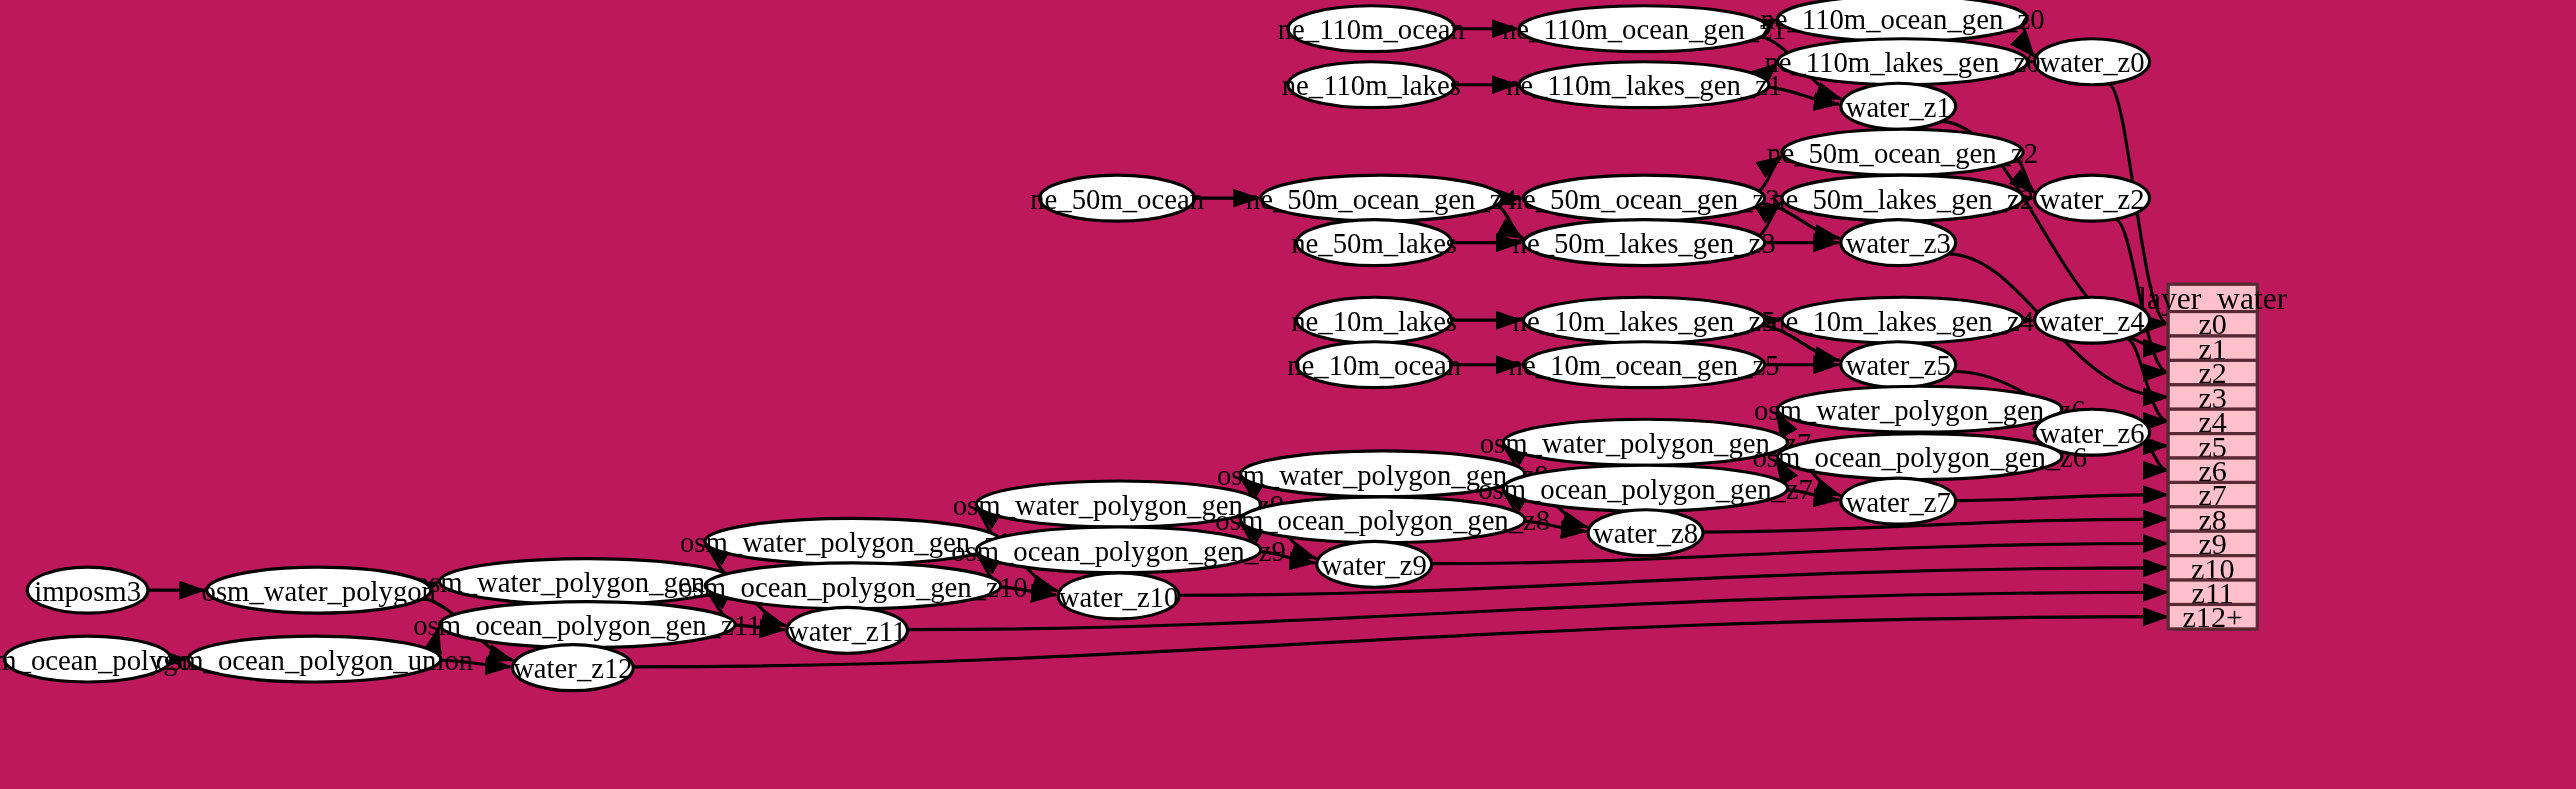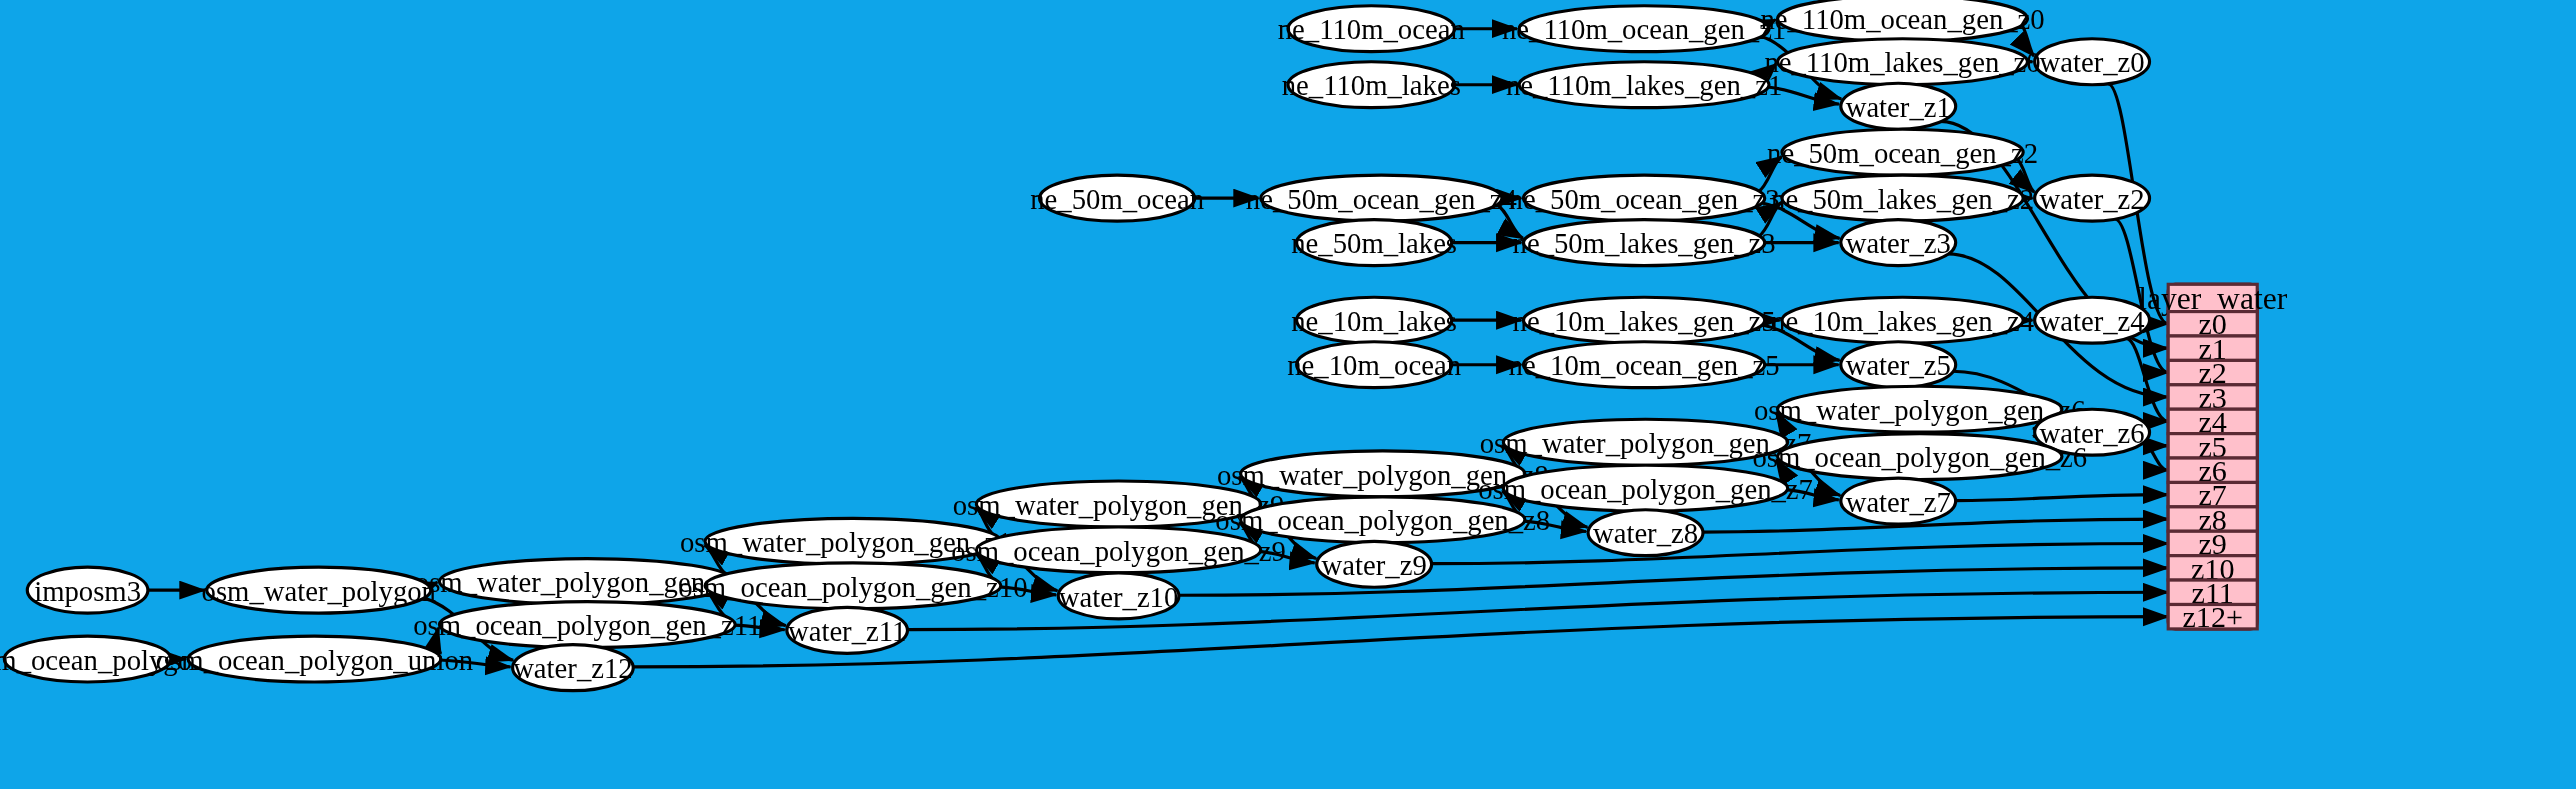--- a/index.html
+++ b/index.html
@@ -1,16 +1,16 @@
 <!DOCTYPE html>
 <html style="font-size:11.5px"><head>
 <meta charset="utf-8">
 <style>
   html,body{margin:0;padding:0;background:#ffffff;}
-  #root{position:relative;width:2576px;height:789px;background:#0ea5e9;
+  #root{position:relative;width:2576px;height:789px;background:#be185d;
         font-family:"Liberation Serif", serif;}
   svg{display:block;width:2576px;height:789px;}
   .ellipse{fill:#ffffff;stroke:#000000;stroke-width:2.2;}
   .edge{fill:none;stroke:#000000;stroke-width:2.2;}
   .nodelabel{font-family:"Liberation Serif", serif;font-size:20px;fill:#000000;
              text-anchor:middle;dominant-baseline:central;}
   .tbl-cell{fill:#ffc0cb;stroke:#5a2a34;stroke-width:2.2;}
   .tbl-outer{fill:none;stroke:#5a2a34;stroke-width:2.4;}
   .tbl-label{font-family:"Liberation Serif", serif;font-size:21px;fill:#000000;
              text-anchor:middle;dominant-baseline:central;}

